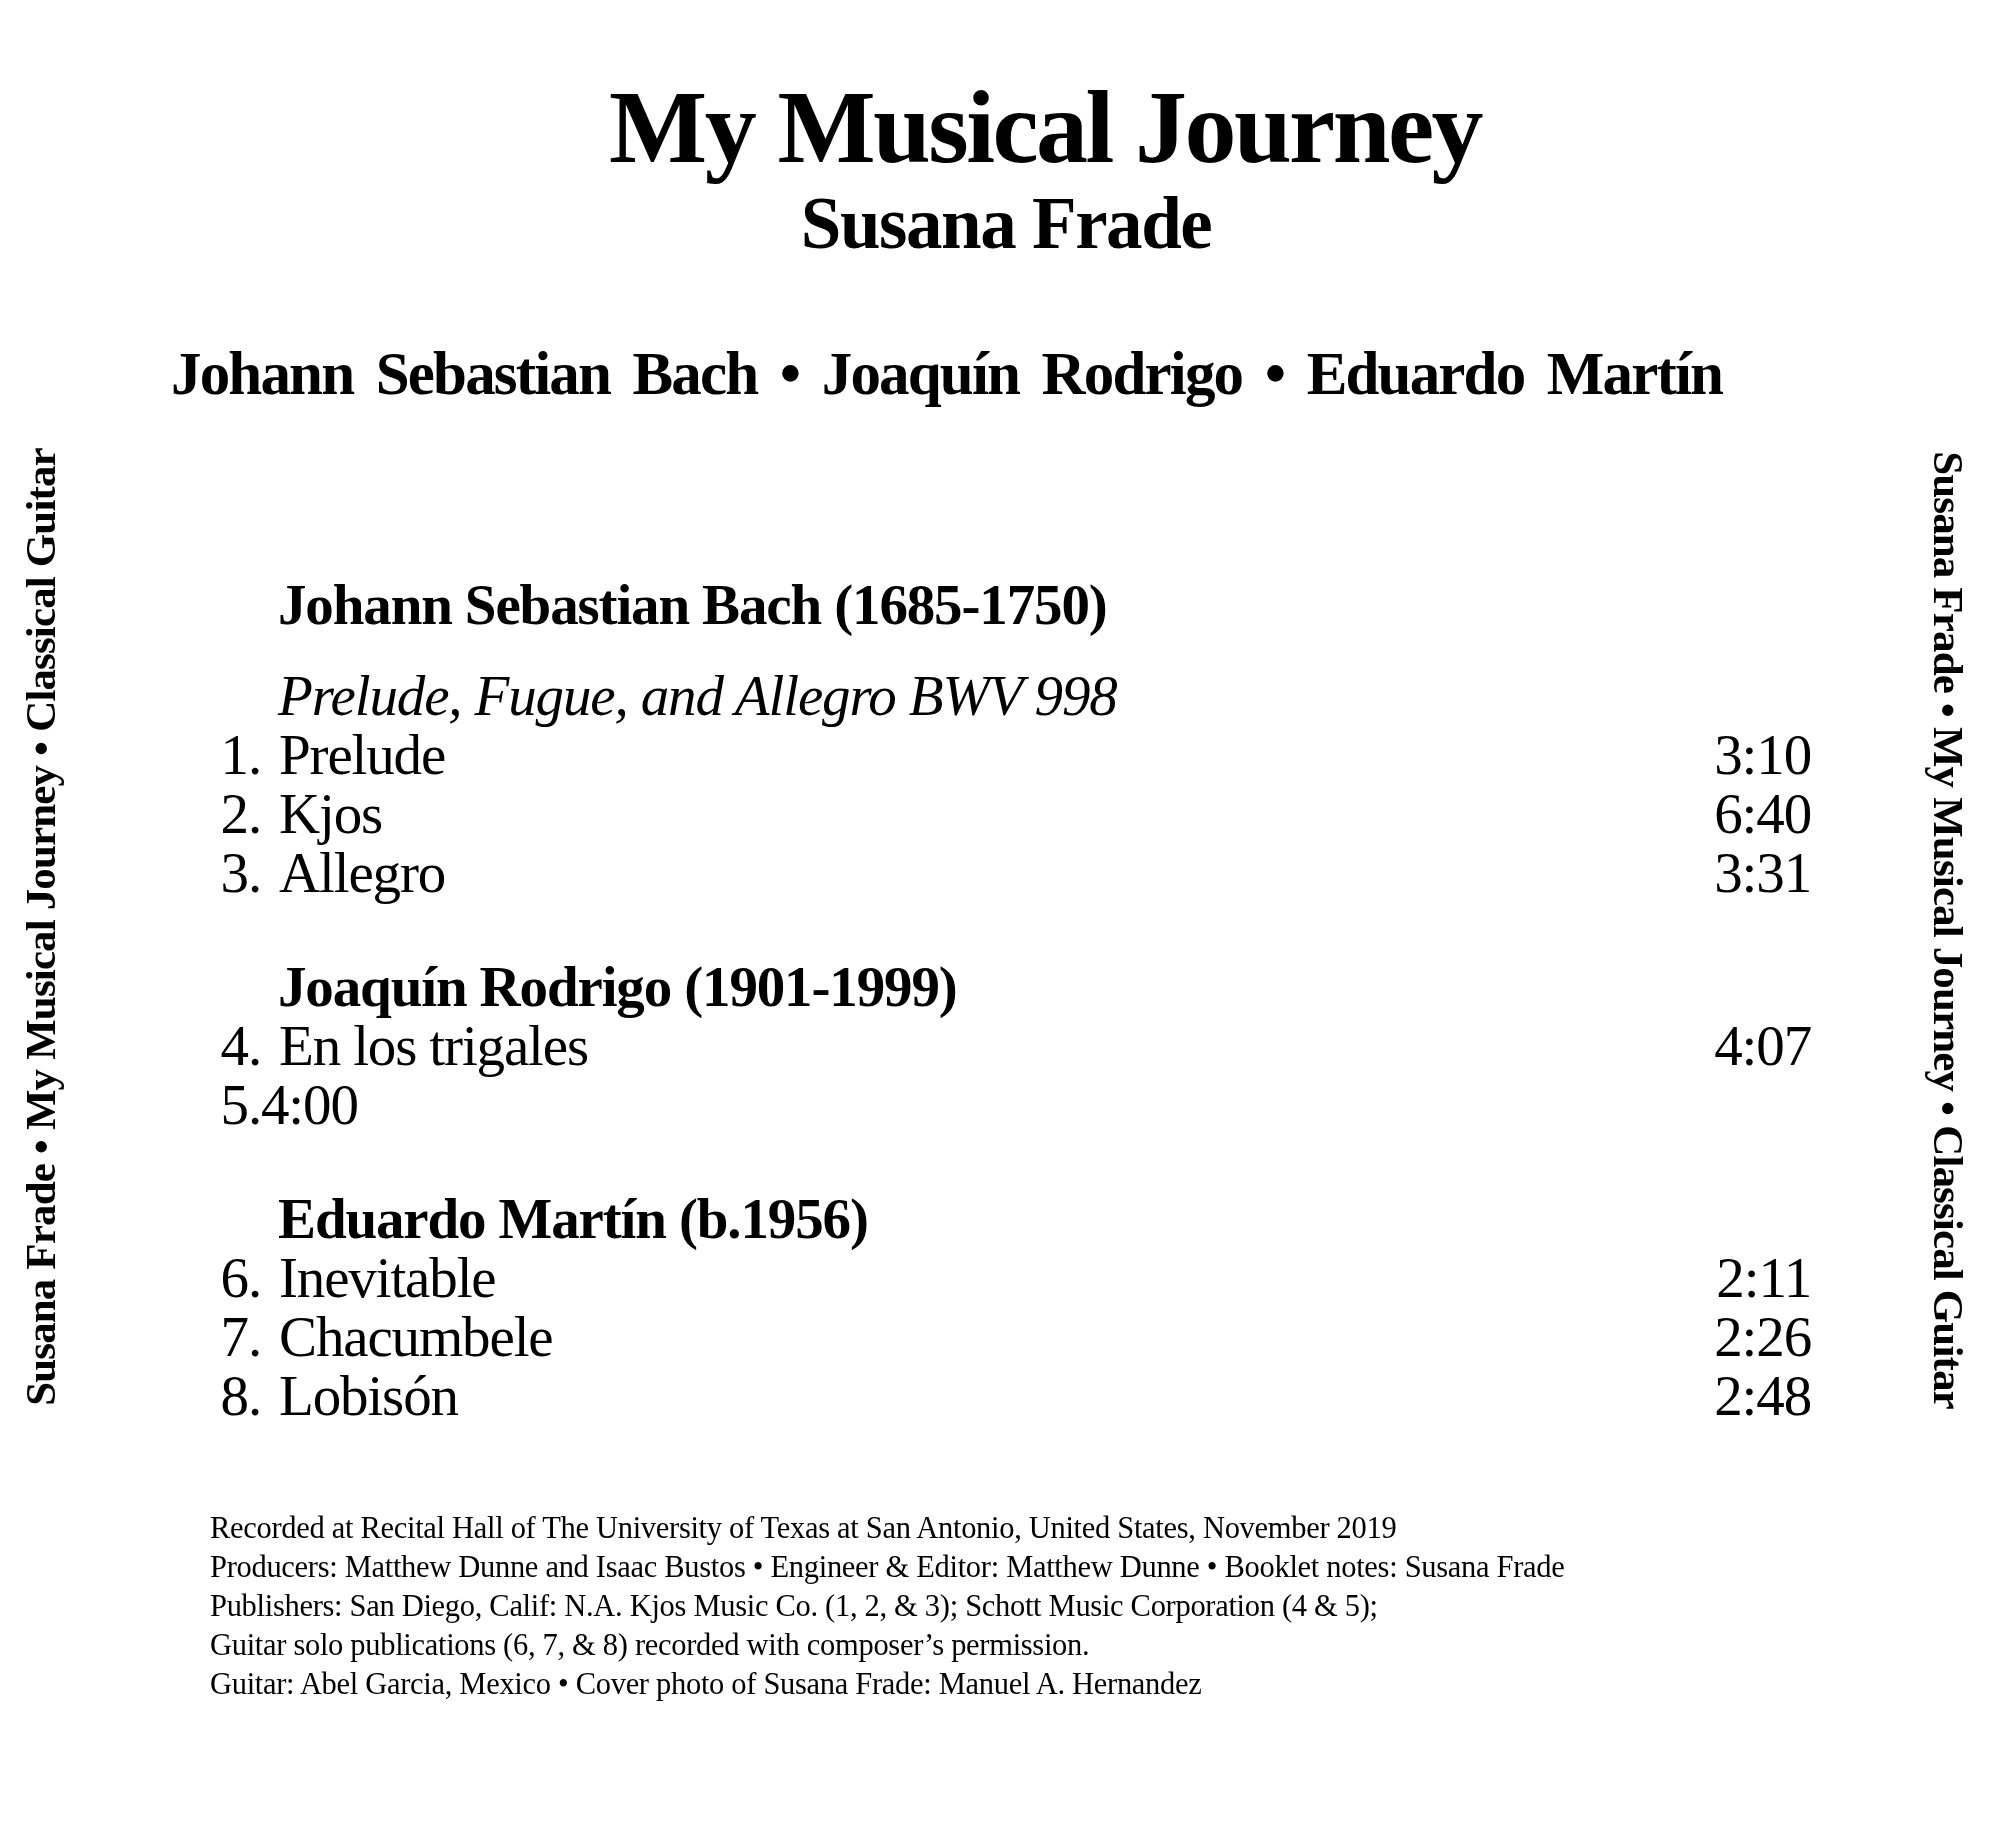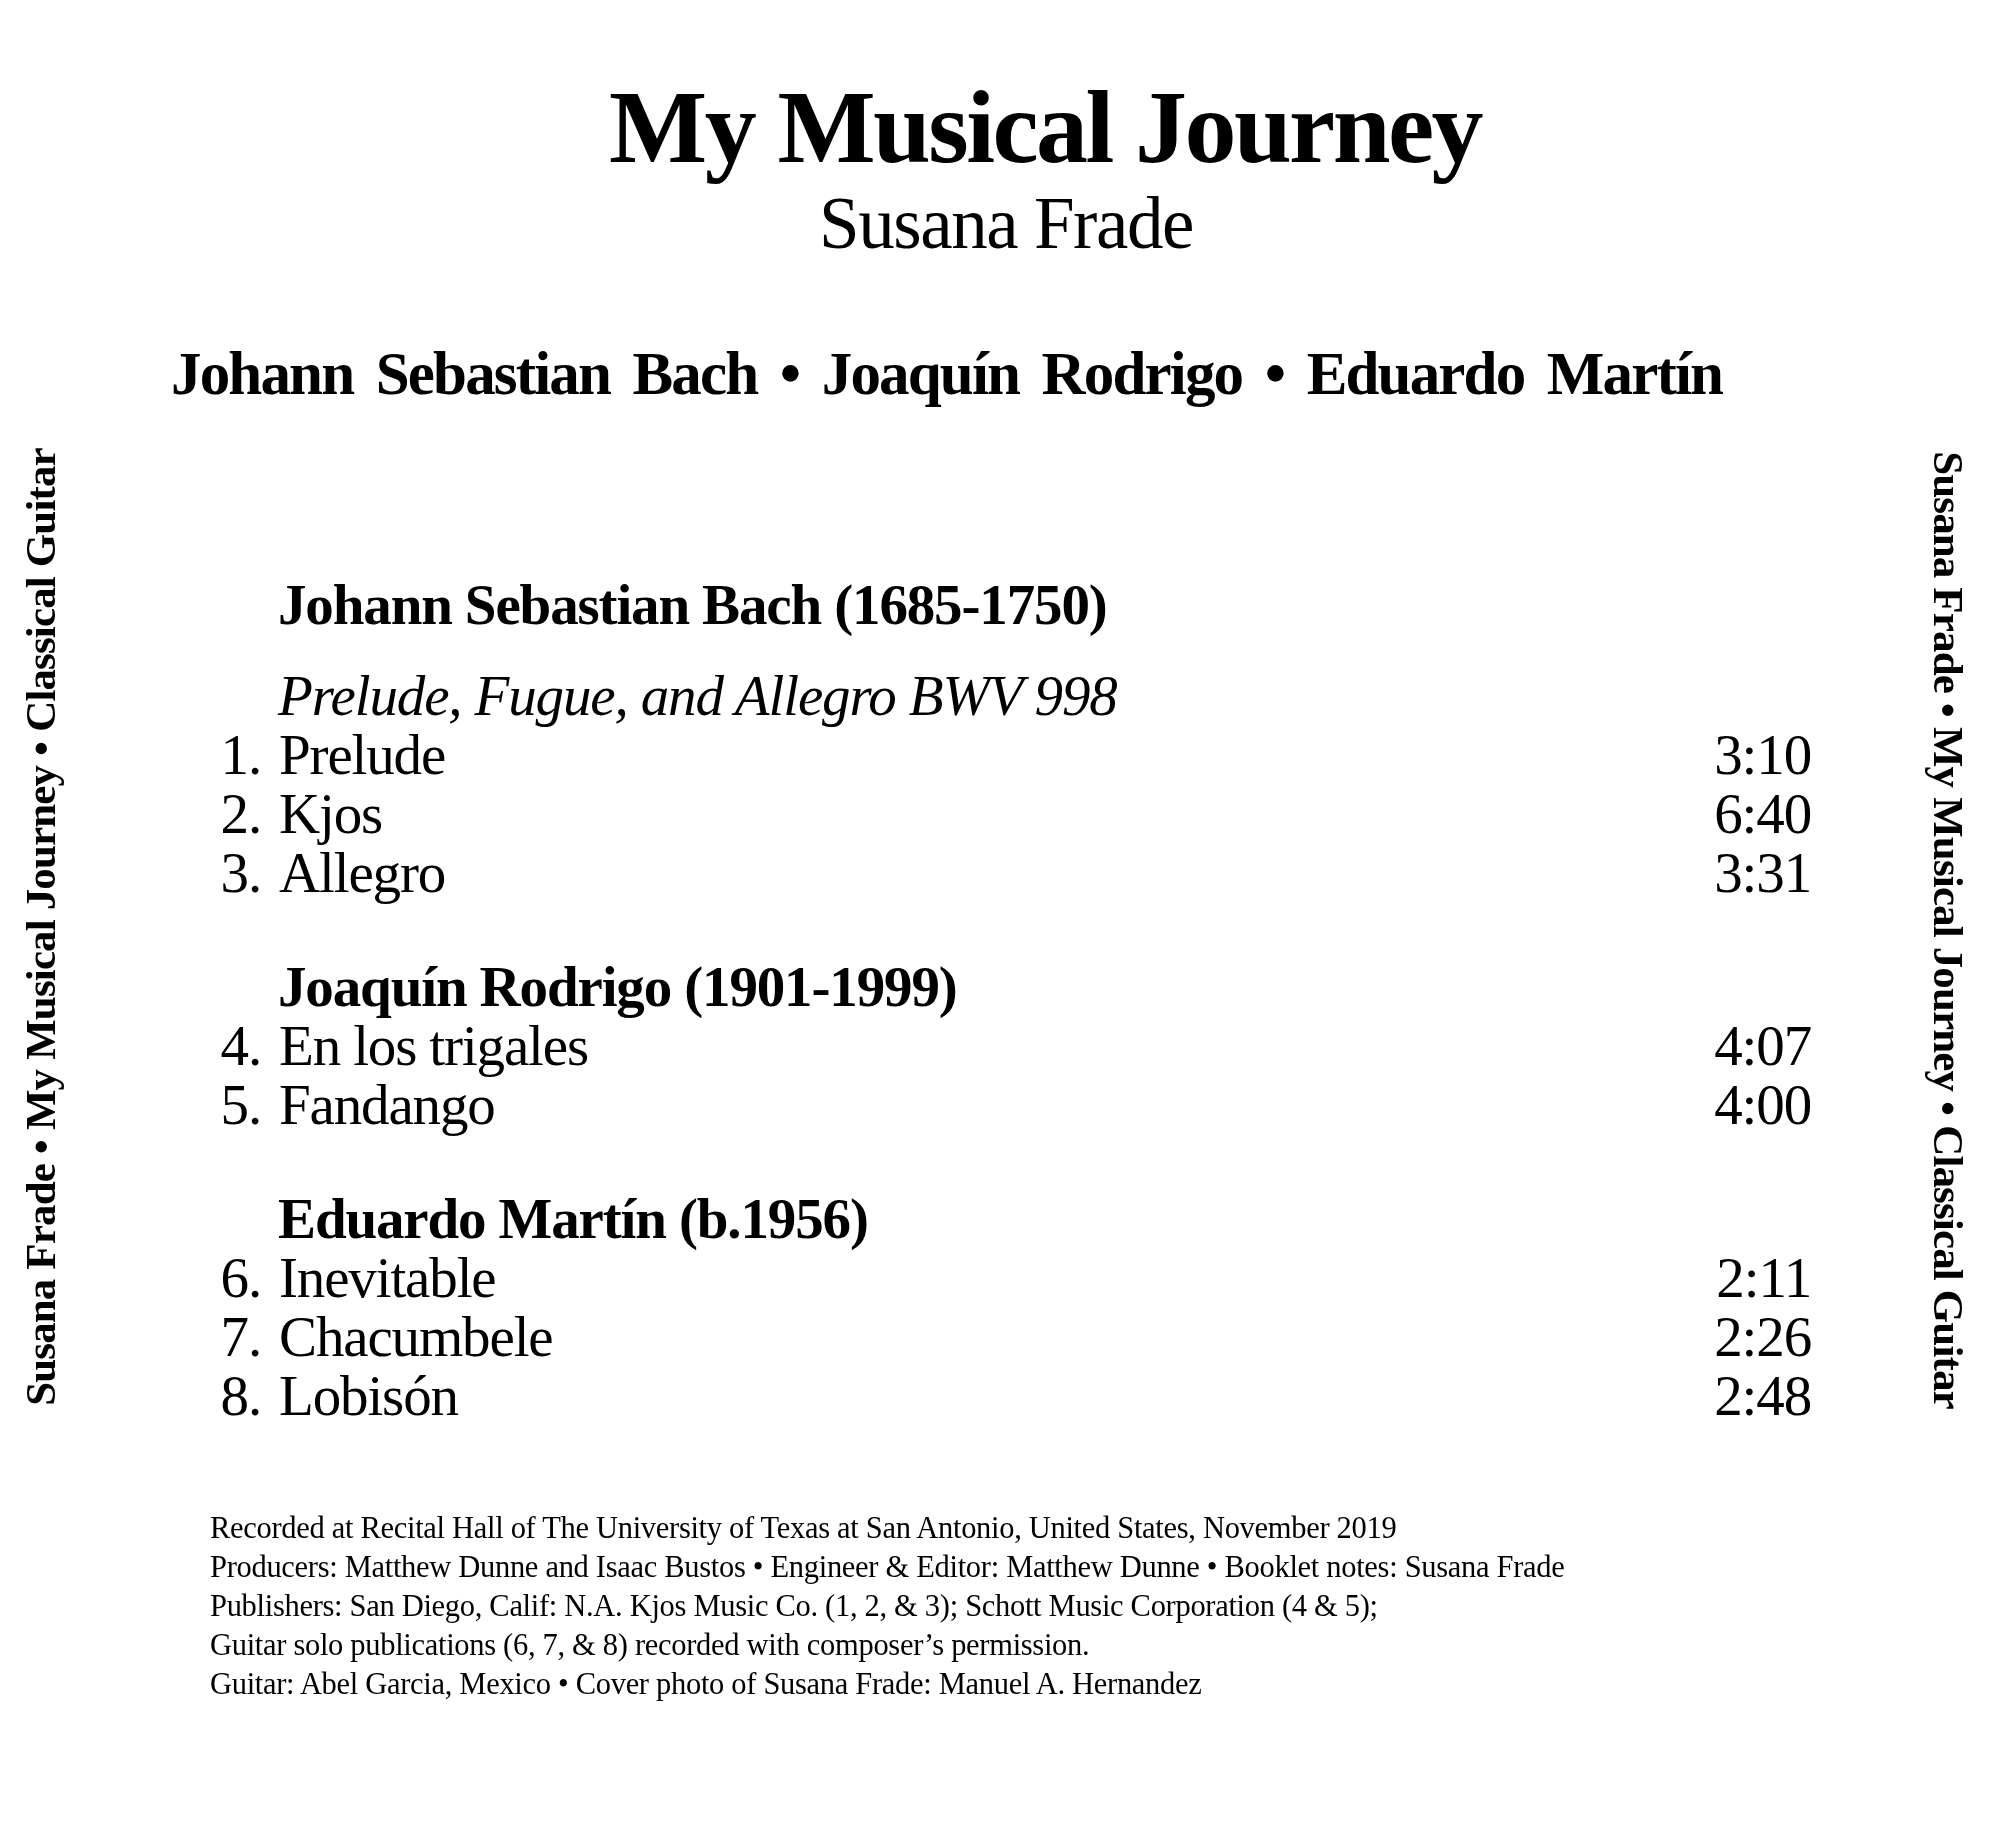--- a/index.html
+++ b/index.html
@@ -22,21 +22,21 @@
     text-align: center;
     font-size: 104px; font-weight: bold;
     letter-spacing: -0.025em;
     white-space: nowrap;
     line-height: 1.15;
   }
   .album-artist {
     position: absolute;
     top: 182px; left: 201px; width: 1610px;
     text-align: center;
-    font-size: 73px; font-weight: normal;
+    font-size: 73px; font-weight: bold;
     letter-spacing: -0.02em;
     white-space: nowrap;
     line-height: 1.15;
   }
   .composers-line {
     position: absolute;
     top: 339px; left: 171px; width: 1652px;
     text-align: left;
     font-size: 61px; font-weight: bold;
     letter-spacing: -0.03em;
@@ -133,21 +133,20 @@
     <div class="section-gap"></div>
 
     <div class="composer-heading">Joaquín Rodrigo (1901-1999)</div>
     <div class="row track">
       <span class="num">4.</span>
       <span class="ttl">En los trigales</span>
       <span class="time">4:07</span>
     </div>
     <div class="row track">
       <span class="num">5.</span>
-      <span class="ttl">Fandango</span>
       <span class="time">4:00</span>
     </div>
 
     <div class="section-gap"></div>
 
     <div class="composer-heading">Eduardo Martín (b.1956)</div>
     <div class="row track">
       <span class="num">6.</span>
       <span class="ttl">Inevitable</span>
       <span class="time">2:11</span>

